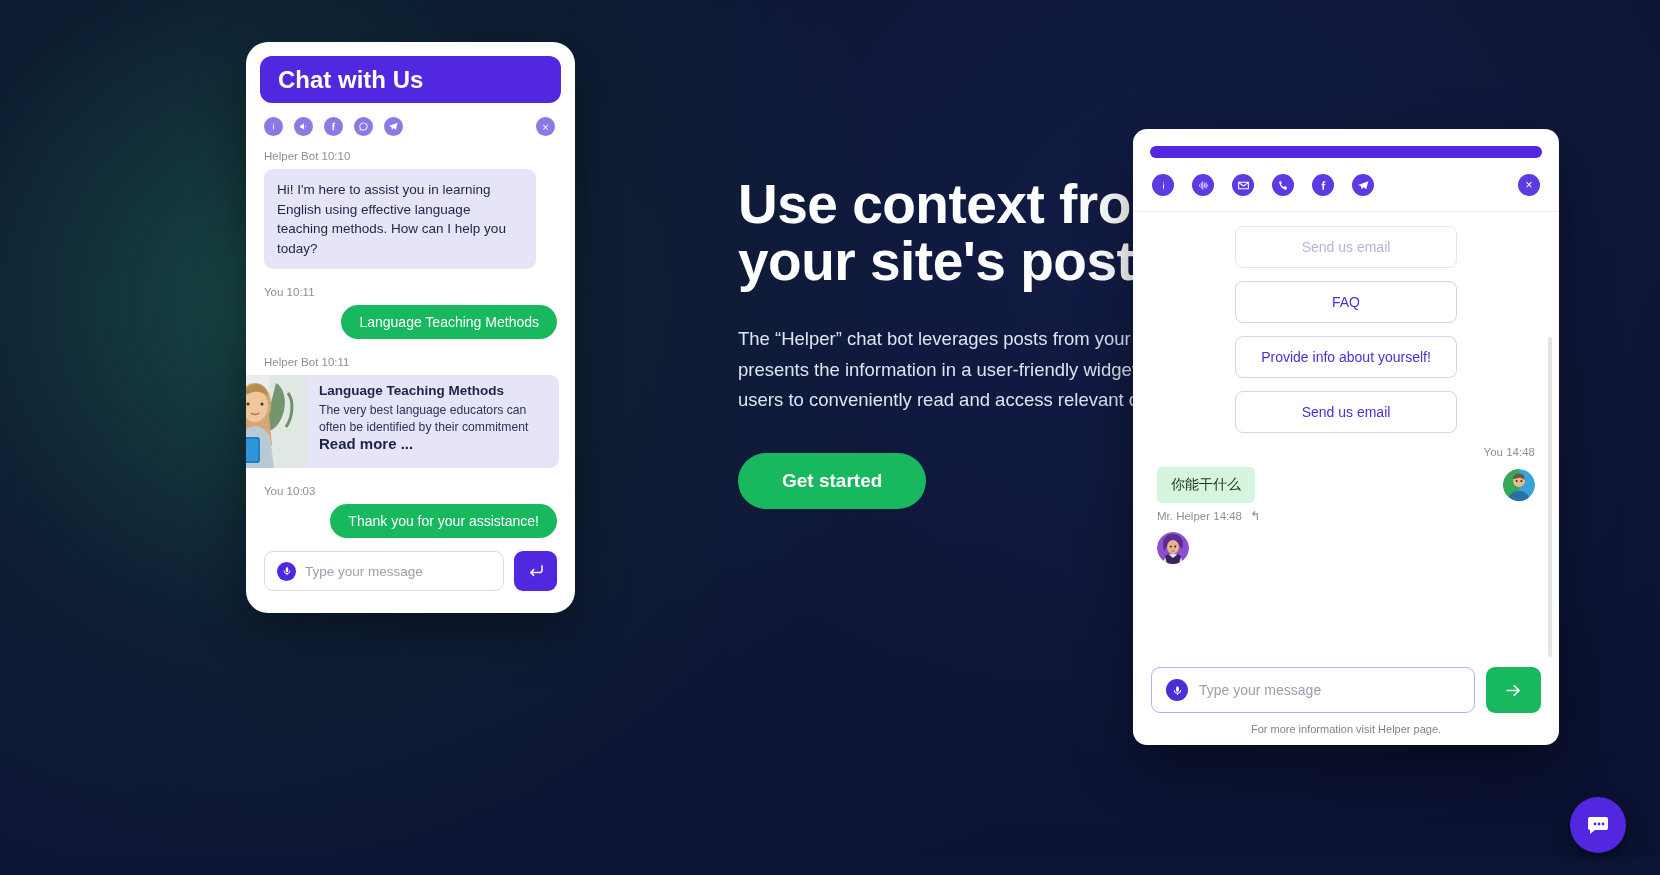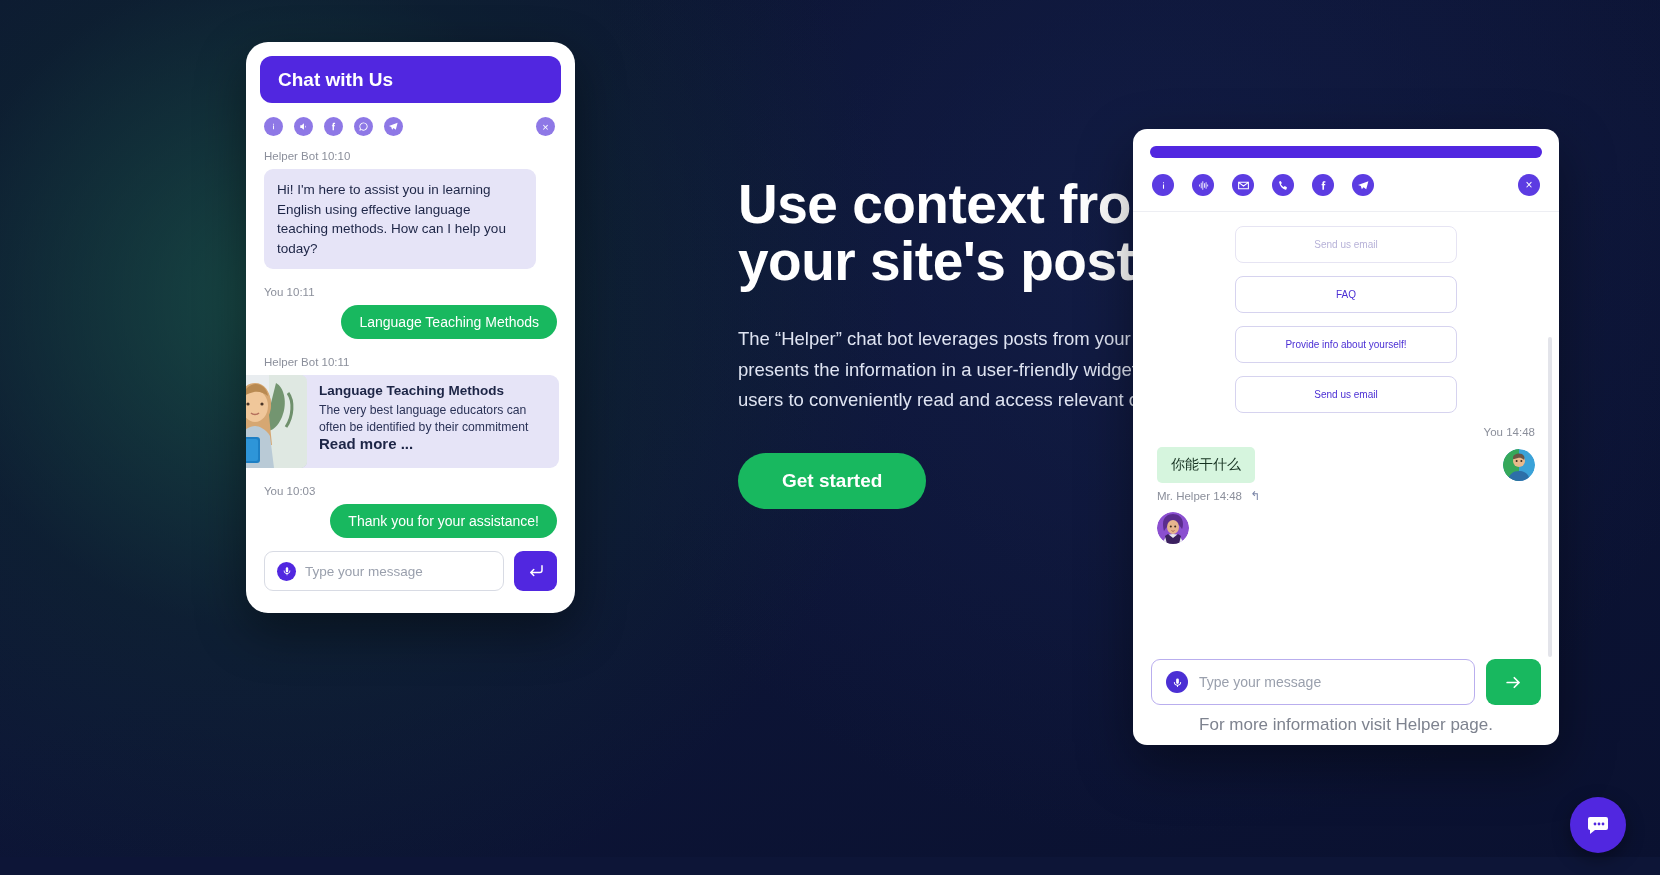--- a/index.html
+++ b/index.html
@@ -80,21 +80,21 @@
   }
   .phone-header {
     background: #5127e0;
     border-radius: 12px;
     height: 47px;
     display: flex;
     align-items: center;
     padding: 0 18px;
   }
   .phone-header-title {
-    color: #fff; font-size: 19px; font-weight: bold;
+    color: #fff; font-size: 24px; font-weight: bold;
   }
   .phone-icons {
     display: flex; align-items: center; gap: 11px;
     padding: 14px 4px 0 4px;
   }
   .mini-icon {
     width: 19px; height: 19px; border-radius: 50%;
     background: #8e78e6;
     display: flex; align-items: center; justify-content: center;
     color: #fff; font-size: 10px; font-weight: bold;
@@ -222,21 +222,21 @@
   .opt-btn {
     display: block;
     width: 222px;
     margin: 0 auto 13px auto;
     padding: 12px 10px;
     text-align: center;
     border: 1px solid #d6d3ef;
     border-radius: 8px;
     background: #fff;
     color: #4b2fd4;
-    font-size: 10px;
+    font-size: 14px;
     cursor: pointer;
     font-family: "Liberation Sans", sans-serif;
   }
   .opt-btn.faded { color: #b7b2d8; border-color: #e6e4f3; }
 
   .w-meta { color: #8b8f9b; font-size: 11.5px; margin: 6px 0 9px 0; }
   .w-meta.right { text-align: right; }
   .reply-arrow { color: #7b86a8; font-size: 12px; margin-left: 5px; }
 
   .me-row { display: flex; align-items: center; justify-content: space-between; gap: 9px; }
@@ -280,21 +280,21 @@
   }
   .w-mic svg { width: 11px; height: 11px; fill: #fff; }
   .w-input span { color: #9aa0ad; font-size: 14px; }
   .w-send {
     width: 55px; height: 46px; border-radius: 9px;
     background: #18b85f; border: none; cursor: pointer;
     display: flex; align-items: center; justify-content: center;
   }
   .w-send svg { width: 19px; height: 19px; fill: none; stroke: #fff; stroke-width: 2.2; }
   .w-note {
-    text-align: center; color: #7e838f; font-size: 17px; margin-top: 10px;
+    text-align: center; color: #7e838f; font-size: 11px; margin-top: 10px;
   }
 
   
   .launcher {
     position: absolute; right: 34px; bottom: 22px;
     width: 56px; height: 56px; border-radius: 50%;
     background: #5127e0;
     display: flex; align-items: center; justify-content: center;
     cursor: pointer; z-index: 6;
     box-shadow: 0 6px 18px rgba(0,0,0,0.35);

